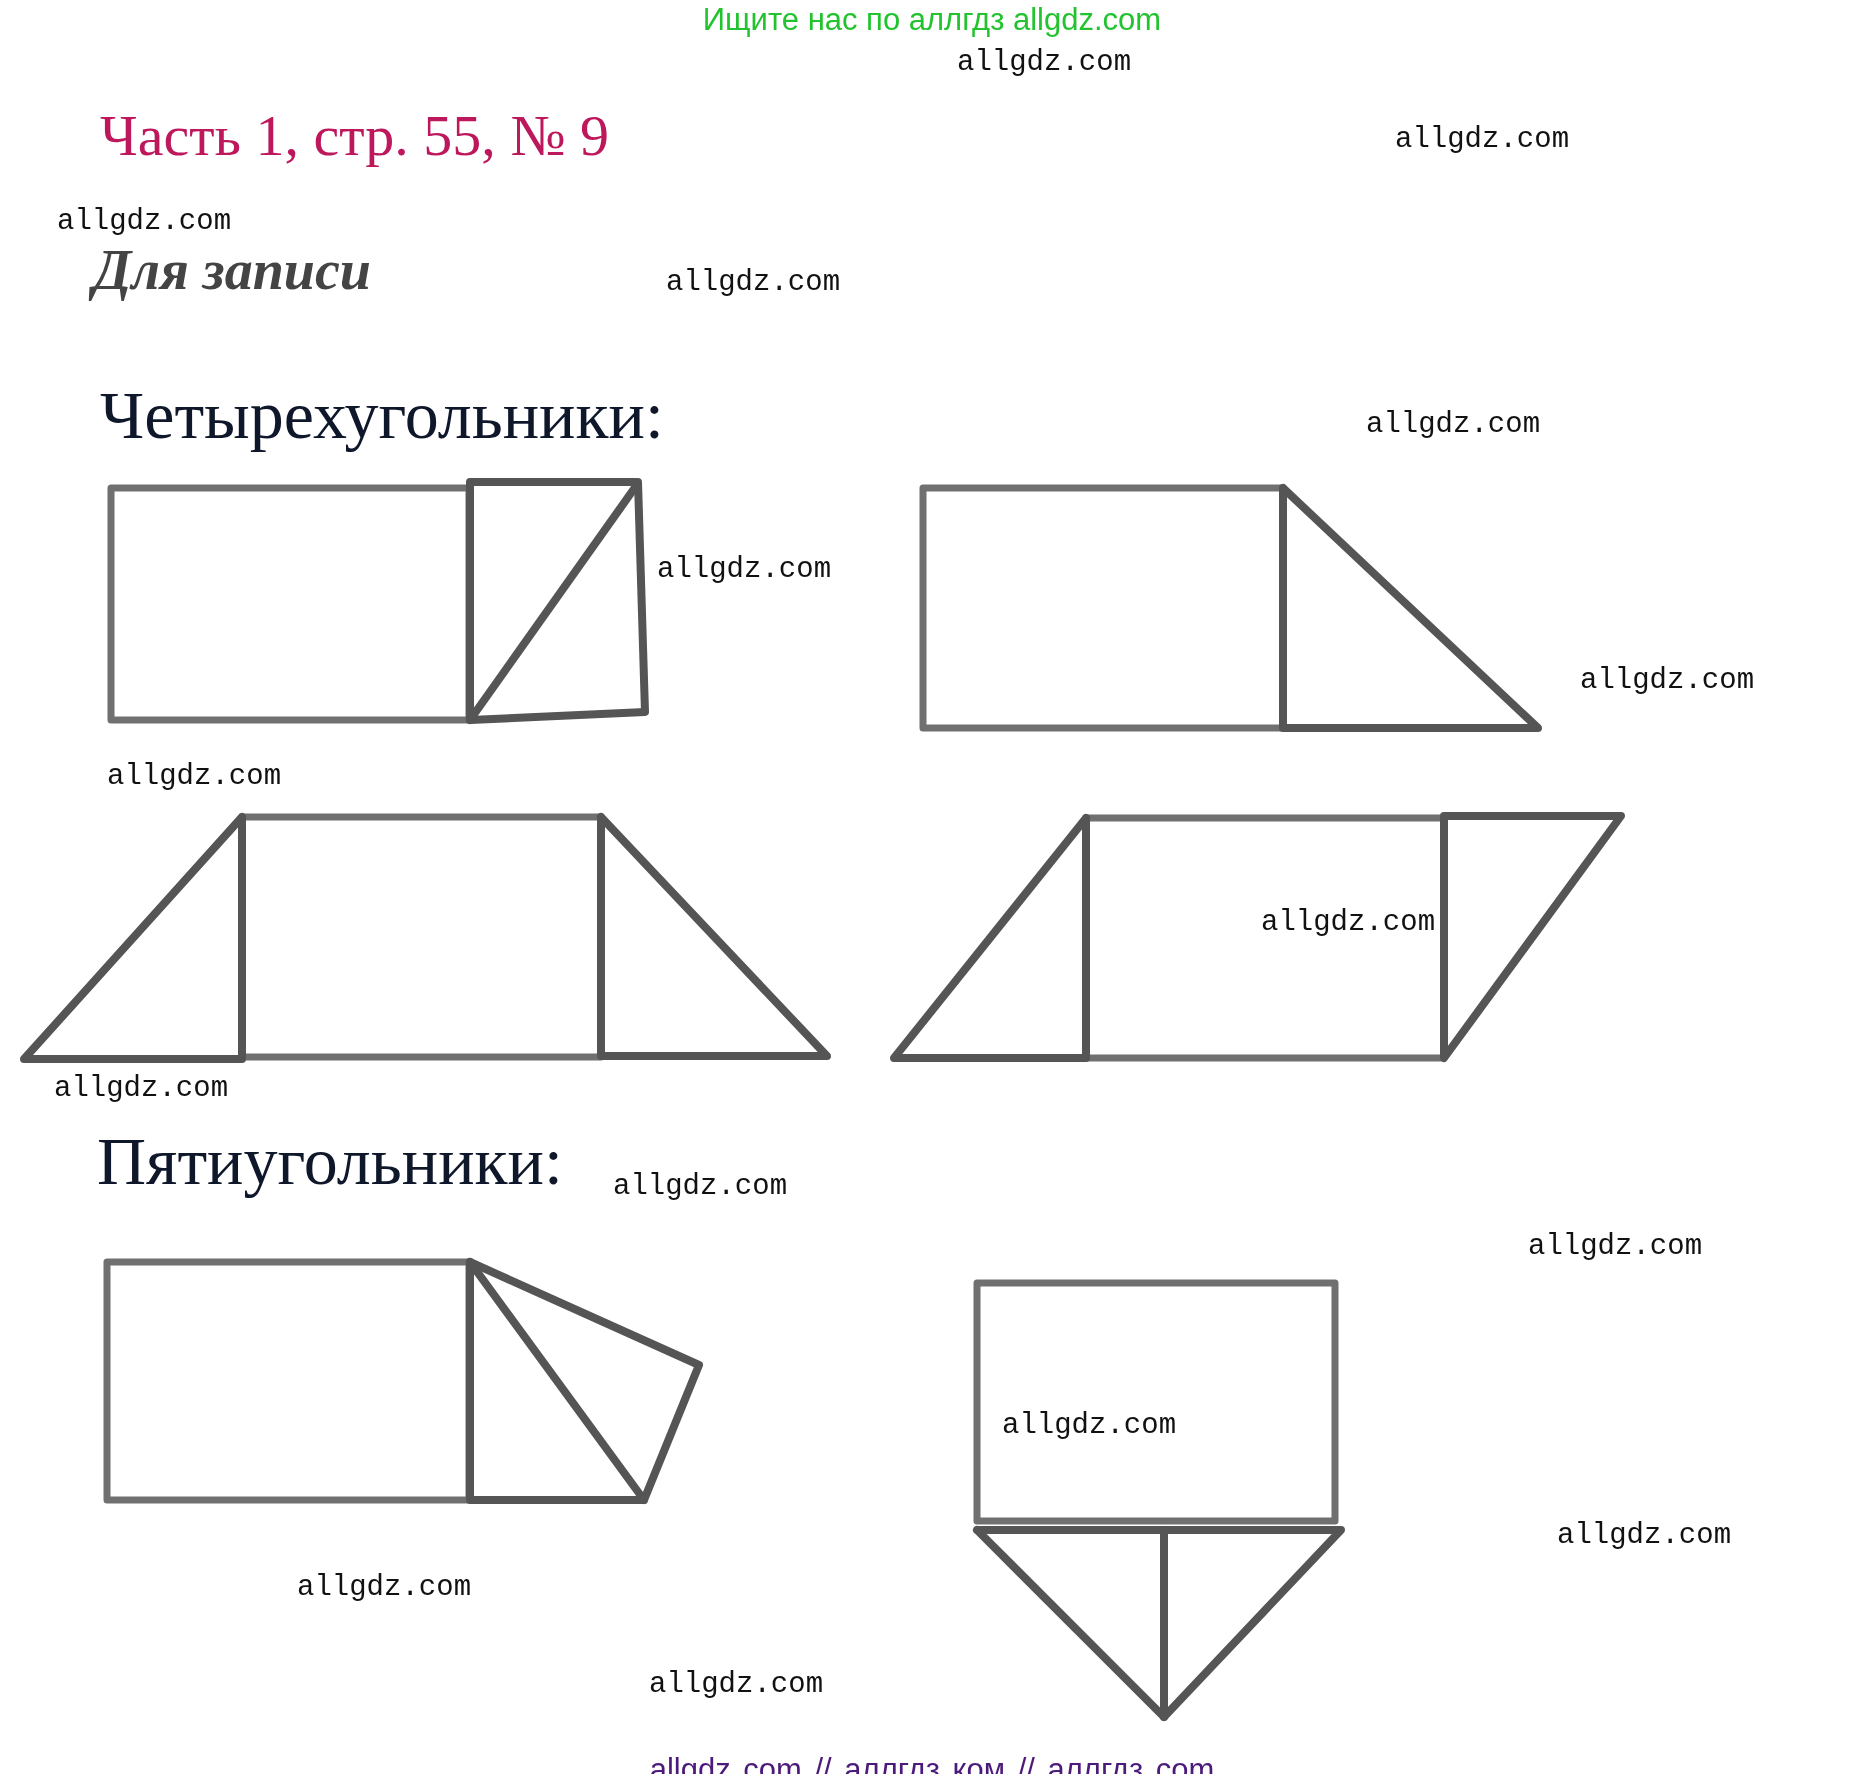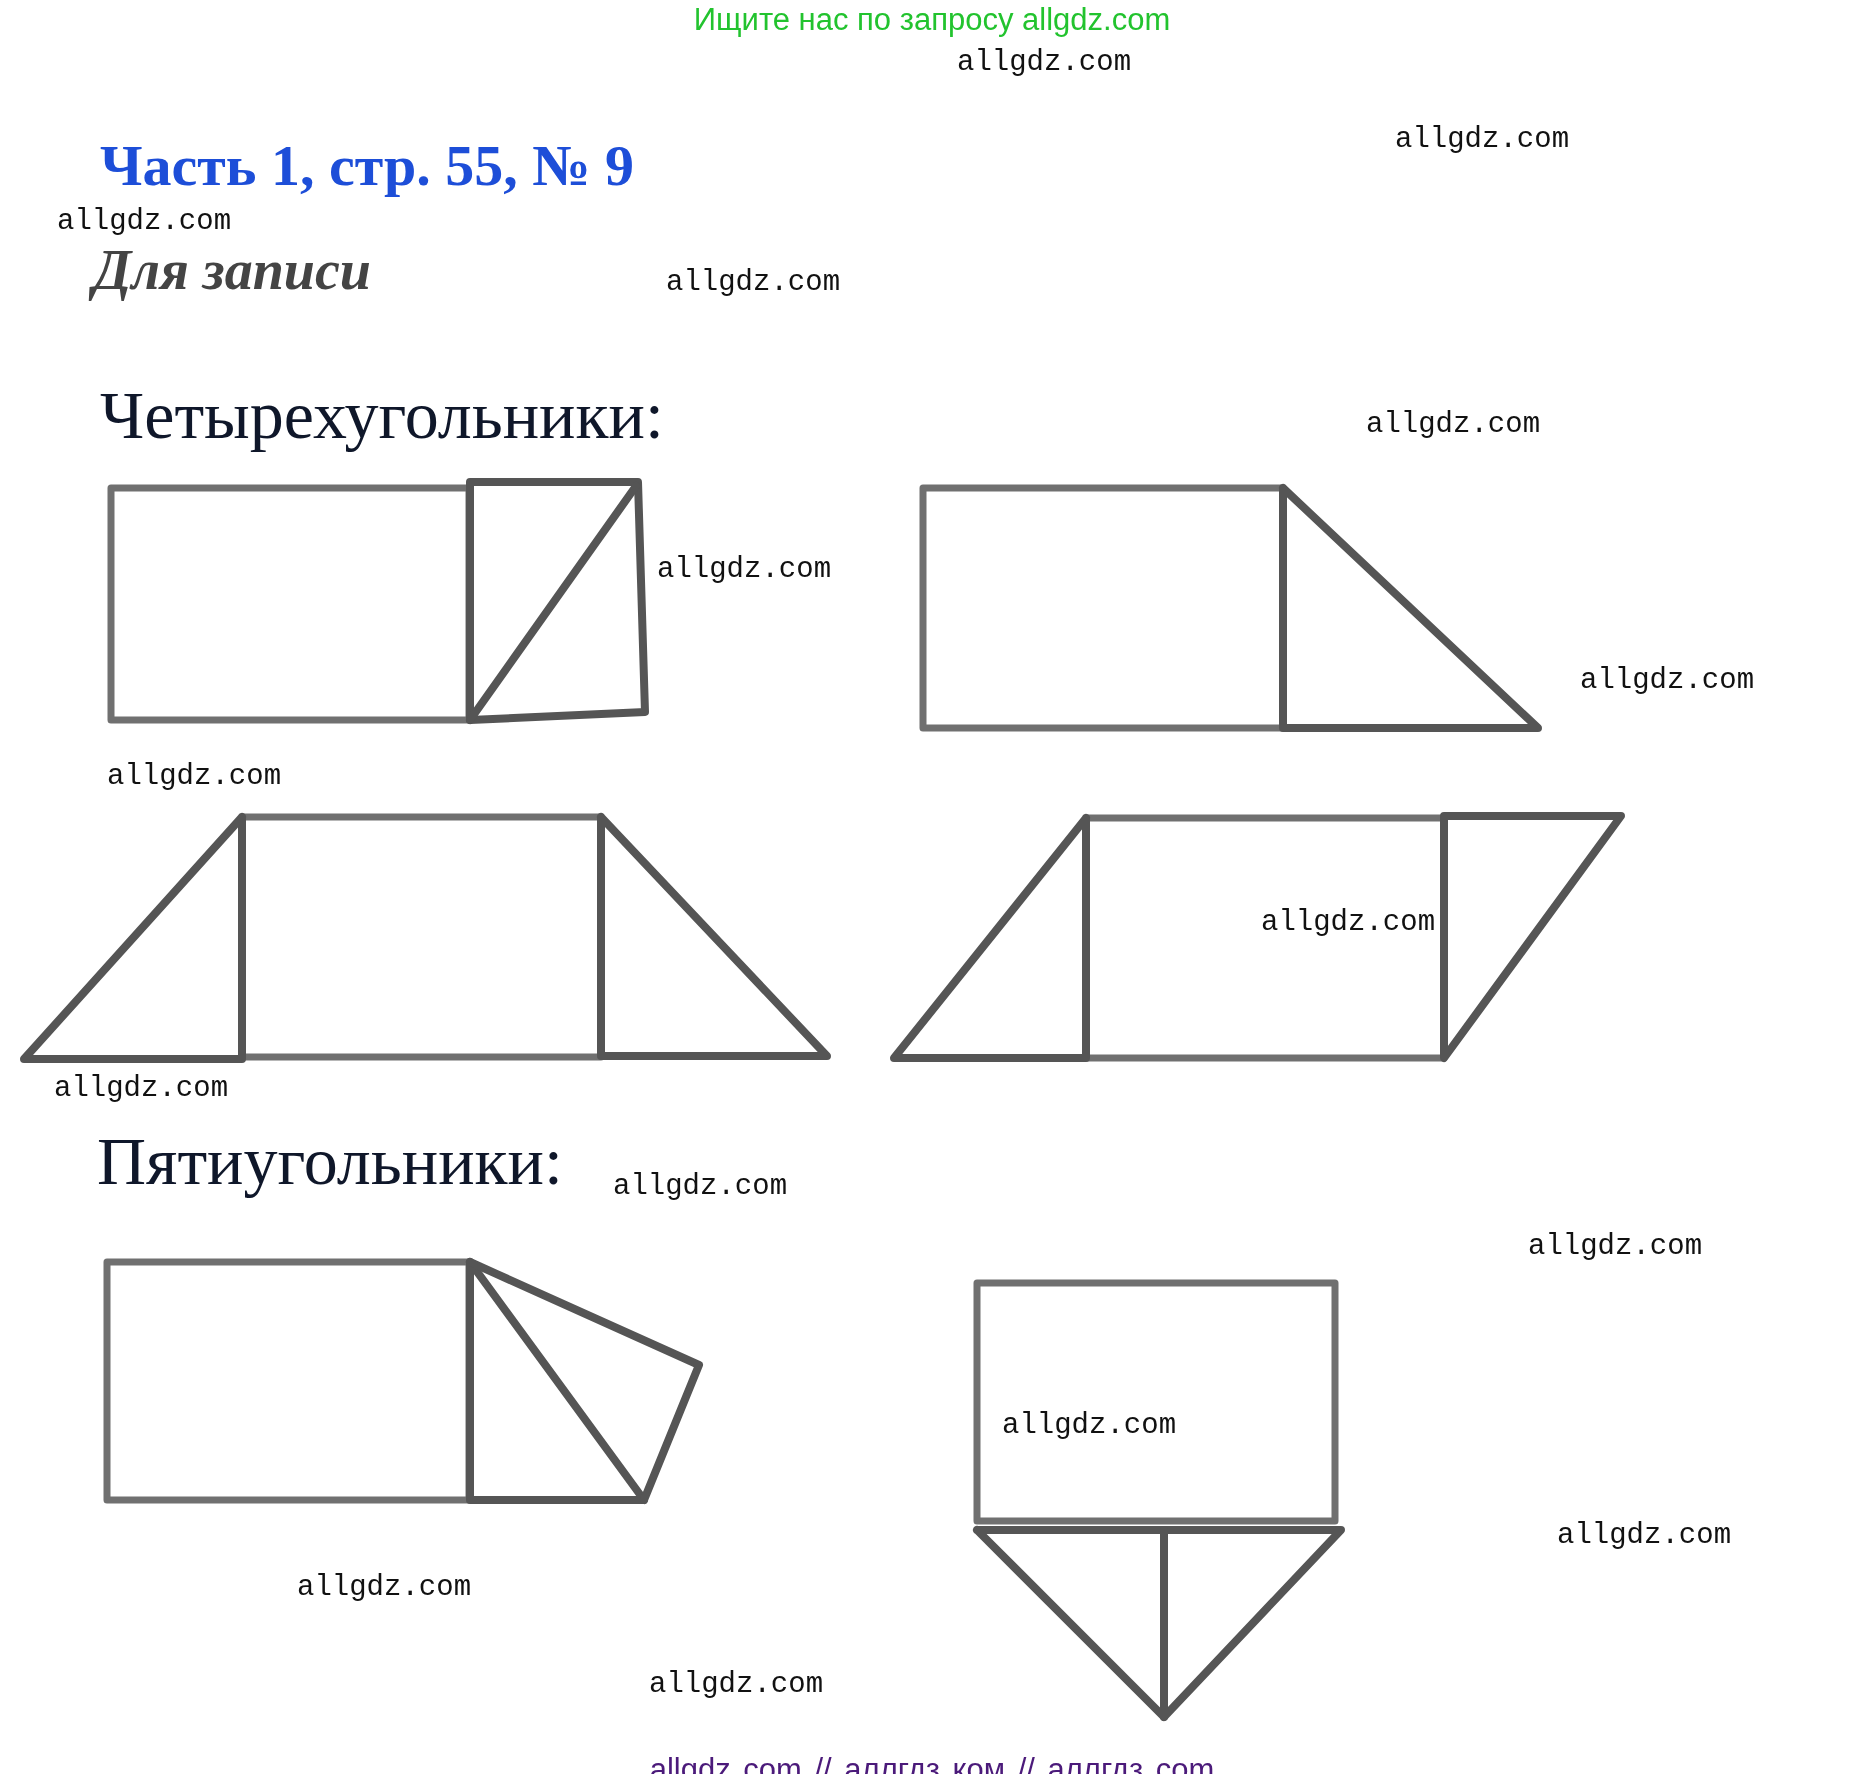--- a/index.html
+++ b/index.html
@@ -1,31 +1,31 @@
 <!DOCTYPE html>
 <html><head>
 <meta charset="utf-8">
 <style>
   html, body { margin: 0; padding: 0; background: #ffffff; }
   body { width: 1864px; height: 1774px; position: relative; overflow: hidden; }
   .abs { position: absolute; white-space: nowrap; }
   .banner { font-family: "Liberation Sans", sans-serif; font-size: 31px; color: #22c32e; left: 0; width: 1864px; text-align: center; top: 2px; }
   .wm { font-family: Liberation Mono, monospace; font-size: 29px; color: #111111; }
-  .title { font-family: "Liberation Serif", serif; font-weight: bold; font-size: 58px; color: #1d4ed8; margin-top: 30px; }
+  .title { font-family: "Liberation Serif", serif; font-weight: normal; font-size: 58px; color: #be185d; }
   .subtitle { font-family: "Liberation Serif", serif; font-weight: bold; font-style: italic; font-size: 56px; color: #444444; text-align: right; }
   .section { font-family: "Liberation Serif", serif; font-size: 68px; color: #0f172a; }
   .footer { font-family: "Liberation Sans", sans-serif; font-size: 31px; color: #4b1a7a; left: 0; width: 1864px; text-align: center; top: 1752px; word-spacing: 4px; }
   svg.figs { position: absolute; left: 0; top: 0; }
   .ln-light { stroke: #707070; stroke-width: 7; fill: none; stroke-linecap: round; stroke-linejoin: round; }
   .ln-dark { stroke: #555555; stroke-width: 8; fill: none; stroke-linecap: round; stroke-linejoin: round; }
 </style>
 </head>
 <body>
 
-<div class="abs banner">Ищите нас по запросу allgdz.com</div>
+<div class="abs banner">Ищите нас по аллгдз allgdz.com</div>
 
 <div class="abs title" style="left:100px; top:102px;">Часть 1, стр. 55, № 9</div>
 <div class="abs subtitle" style="left:93px; top:238px;">Для записи</div>
 <div class="abs section" style="left:100px; top:376px;">Четырехугольники:</div>
 <div class="abs section" style="left:97px; top:1122px;">Пятиугольники:</div>
 
 <svg class="figs" width="1864" height="1774" viewBox="0 0 1864 1774">
 
   <g>
     <rect class="ln-light" x="111" y="488" width="358" height="232"></rect>

